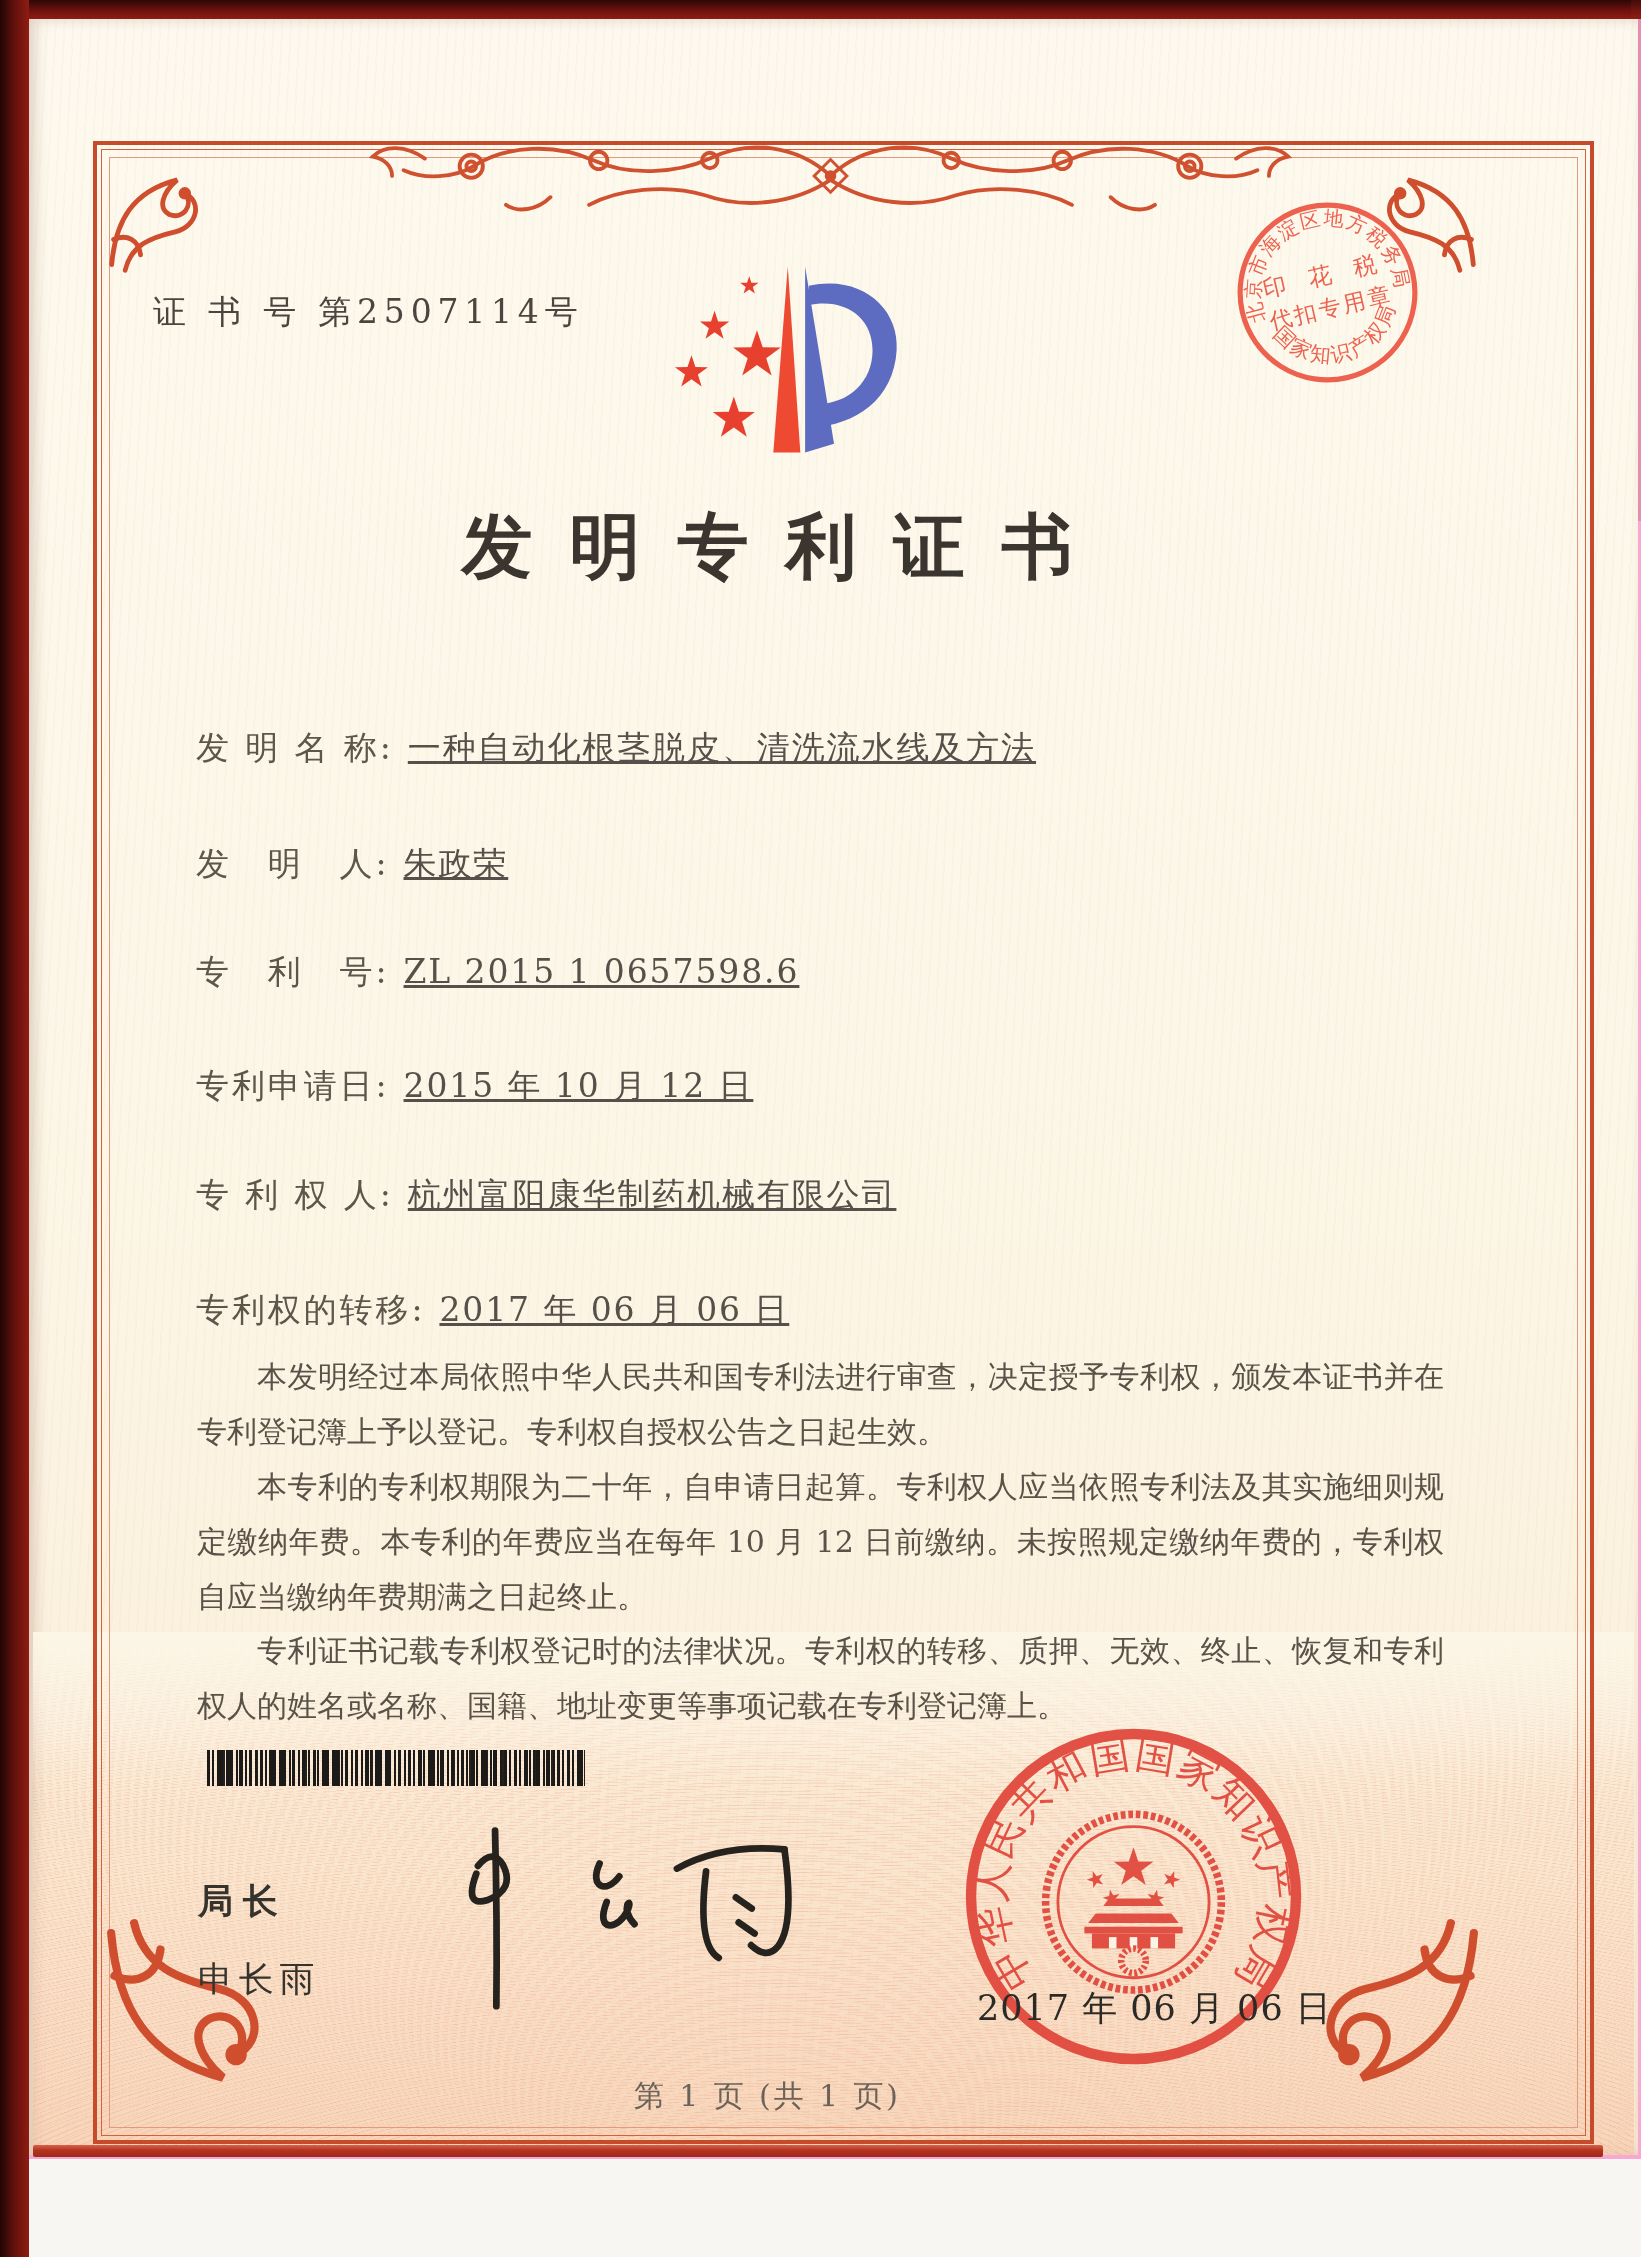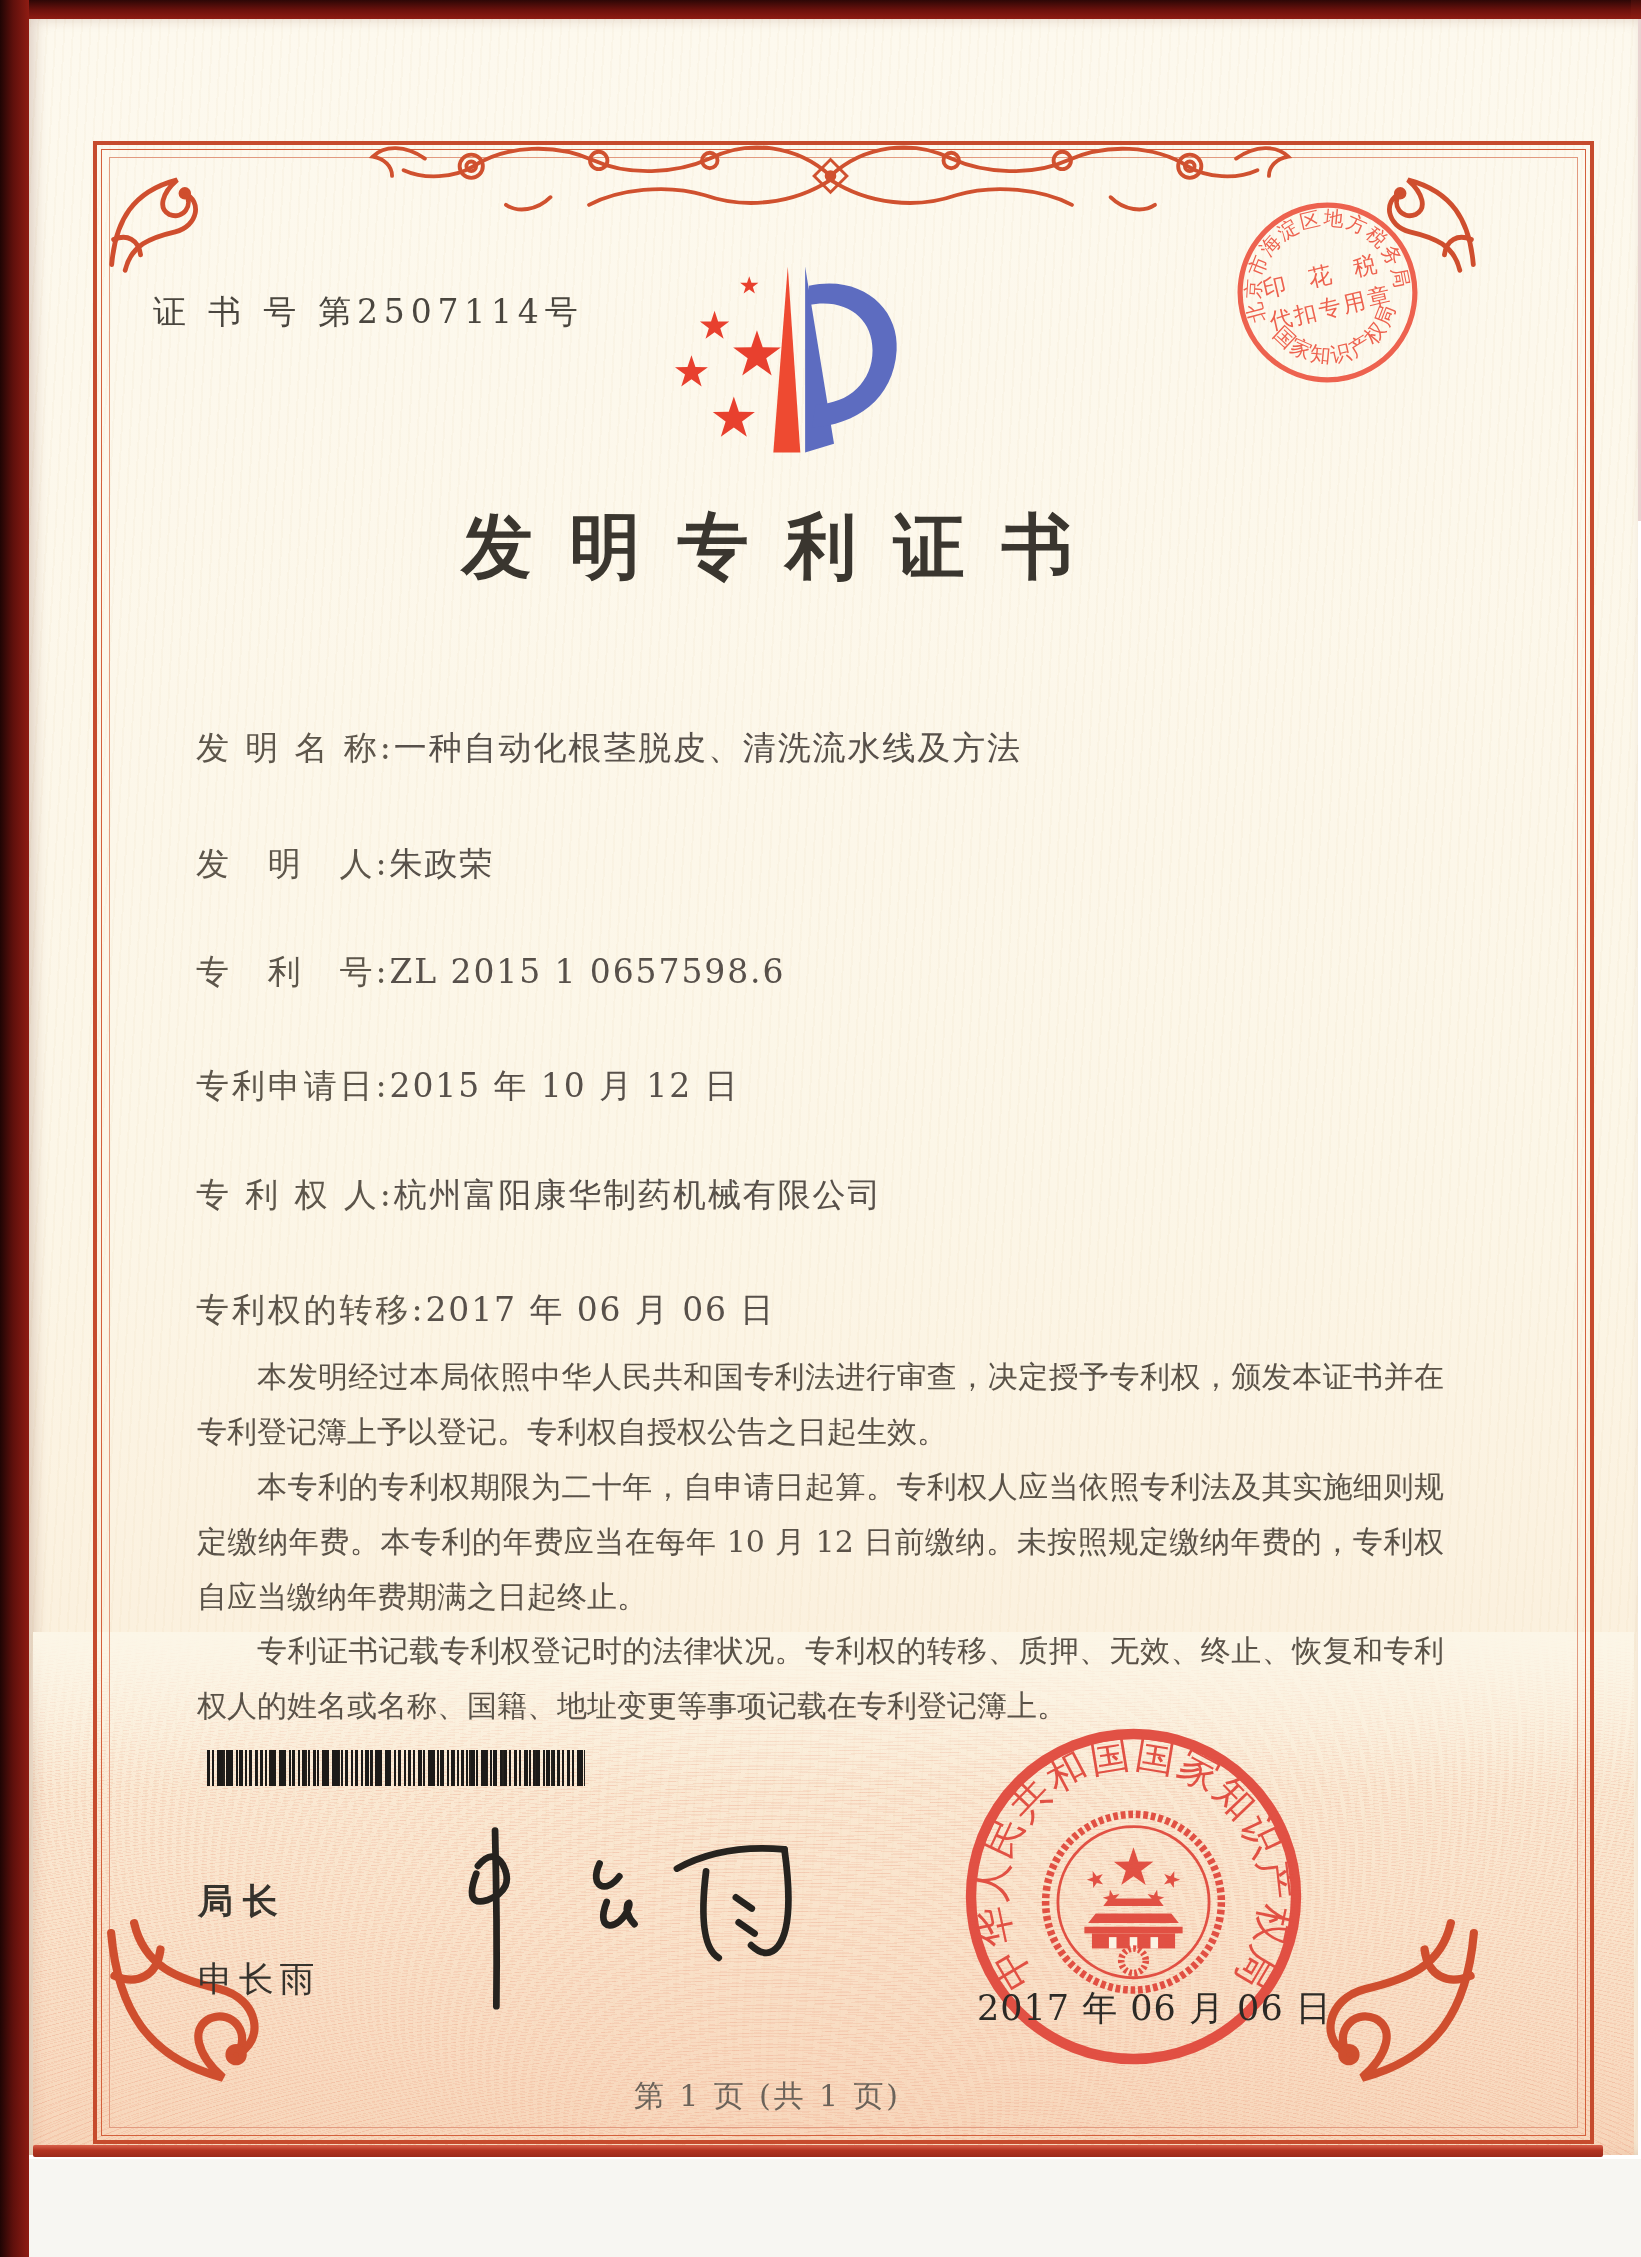--- a/index.html
+++ b/index.html
@@ -1,16 +1,16 @@
 <!DOCTYPE html>
 <html><head>
 <meta charset="utf-8">
 <style>
   html,body{margin:0;padding:0;background:#e9e7e2;}
-  .stage{position:relative;width:1641px;height:2257px;background:#ffffff;overflow:hidden;
+  .stage{position:relative;width:1641px;height:2257px;background:#f9a8d4;overflow:hidden;
          font-family:"DejaVu Serif","Liberation Serif",serif;}
   
   .cover-top{position:absolute;left:0;top:0;width:1641px;height:19.3px;
     background:linear-gradient(180deg,#2d0706 0%,#6e120d 55%,#8f1c13 100%);}
   .cover-left{position:absolute;left:0;top:0;width:29px;height:2257px;
     background:linear-gradient(90deg,#1f0504 0%,#5f100c 45%,#8f1c13 100%);}
   .cover-right{position:absolute;right:0;top:0;width:9.7px;height:521px;background:#93211733;}
   .under-sheet{position:absolute;left:29px;top:2159px;width:1612px;height:98px;background:#f7f6f2;}
   .cover-band{position:absolute;left:33px;top:2145px;width:1570px;height:11.6px;
     background:linear-gradient(180deg,#d8604a,#b33320 45%,#9c2a1a);border-radius:1.9px;z-index:5;}
@@ -33,21 +33,21 @@
   .frame::before{content:"";position:absolute;inset:3.9px;border:1.9px solid #d4603c;}
   .frame::after{content:"";position:absolute;inset:11.6px;border:1px solid #e29a7f;}
   .ornament{position:absolute;z-index:3;pointer-events:none;}
   
   .cert-no{position:absolute;left:153px;top:290px;font-size:33px;letter-spacing:5.8px;
     color:#4a463f;z-index:4;}
   .title{position:absolute;left:241px;top:500px;width:1052px;text-align:center;font-size:71px;
     font-weight:bold;letter-spacing:37px;text-indent:37px;color:#3a362f;z-index:4;}
   .field{position:absolute;left:196px;font-size:33px;color:#5d564b;z-index:4;white-space:nowrap;}
   .field .lbl{letter-spacing:2.9px;}
-  .field .val{margin-left:0;letter-spacing:1.9px;color:#57504a;}
+  .field .val{margin-left:14px;letter-spacing:1.9px;color:#57504a;text-decoration:underline;}
   .f0{top:726px;} .f1{top:842px;} .f2{top:950px;} .f3{top:1064px;} .f4{top:1173px;} .f5{top:1288px;}
   .body-text{position:absolute;left:197px;top:1350px;width:1247px;z-index:4;
     font-size:30px;line-height:1.83;color:#5a5248;text-align:justify;}
   .body-text p{margin:0;text-indent:2em;}
   .barcode{position:absolute;left:207px;top:1750px;width:378px;height:36px;z-index:4;
     background:
       repeating-linear-gradient(90deg,#1c1a18 0 1.9px,transparent 1.9px 4.8px),
       repeating-linear-gradient(90deg,#1c1a18 0 2.9px,transparent 2.9px 10.6px),
       repeating-linear-gradient(90deg,#24211d 0 1.9px,transparent 1.9px 16.4px);}
   .signer-title{position:absolute;left:198px;top:1878px;font-size:35px;letter-spacing:9.7px;

